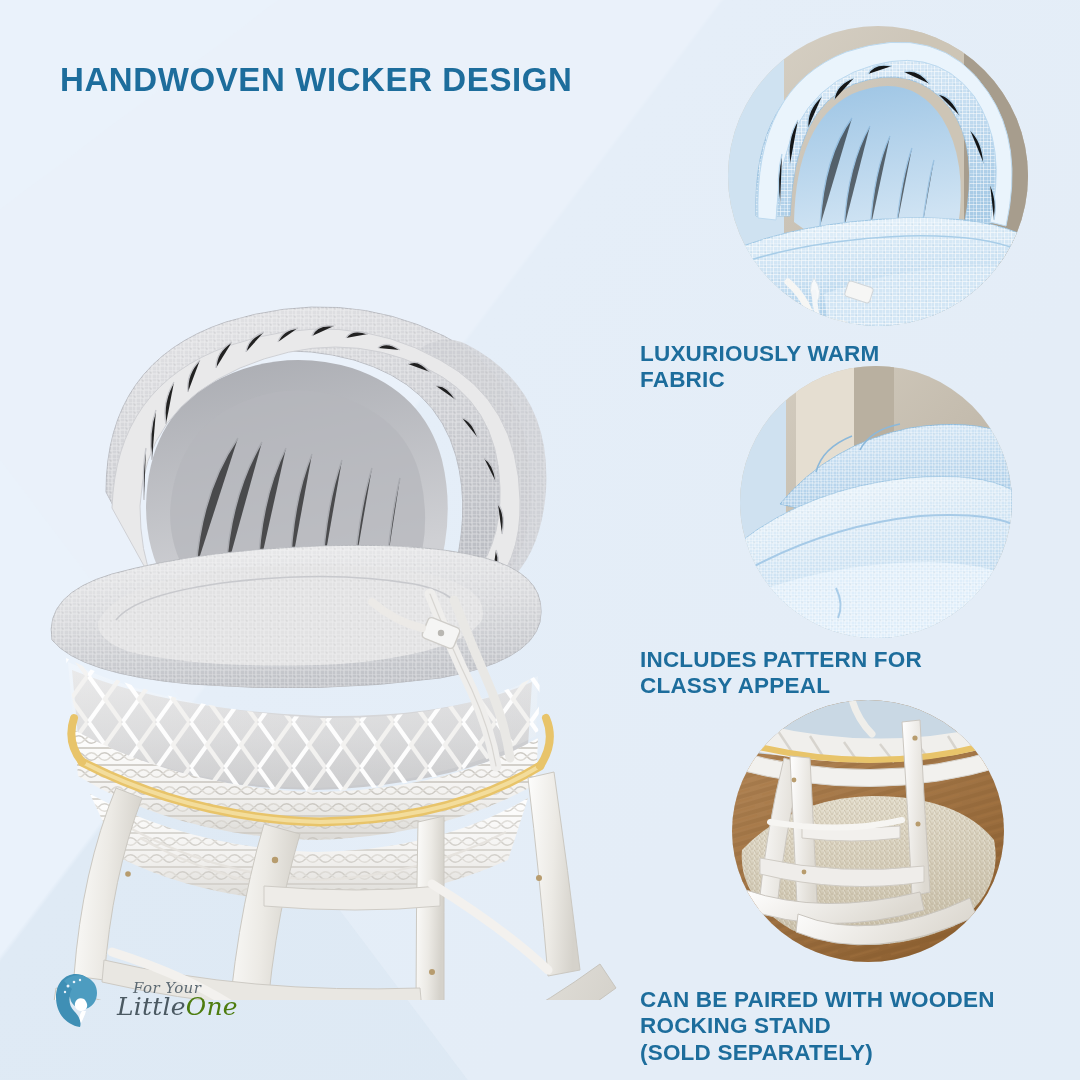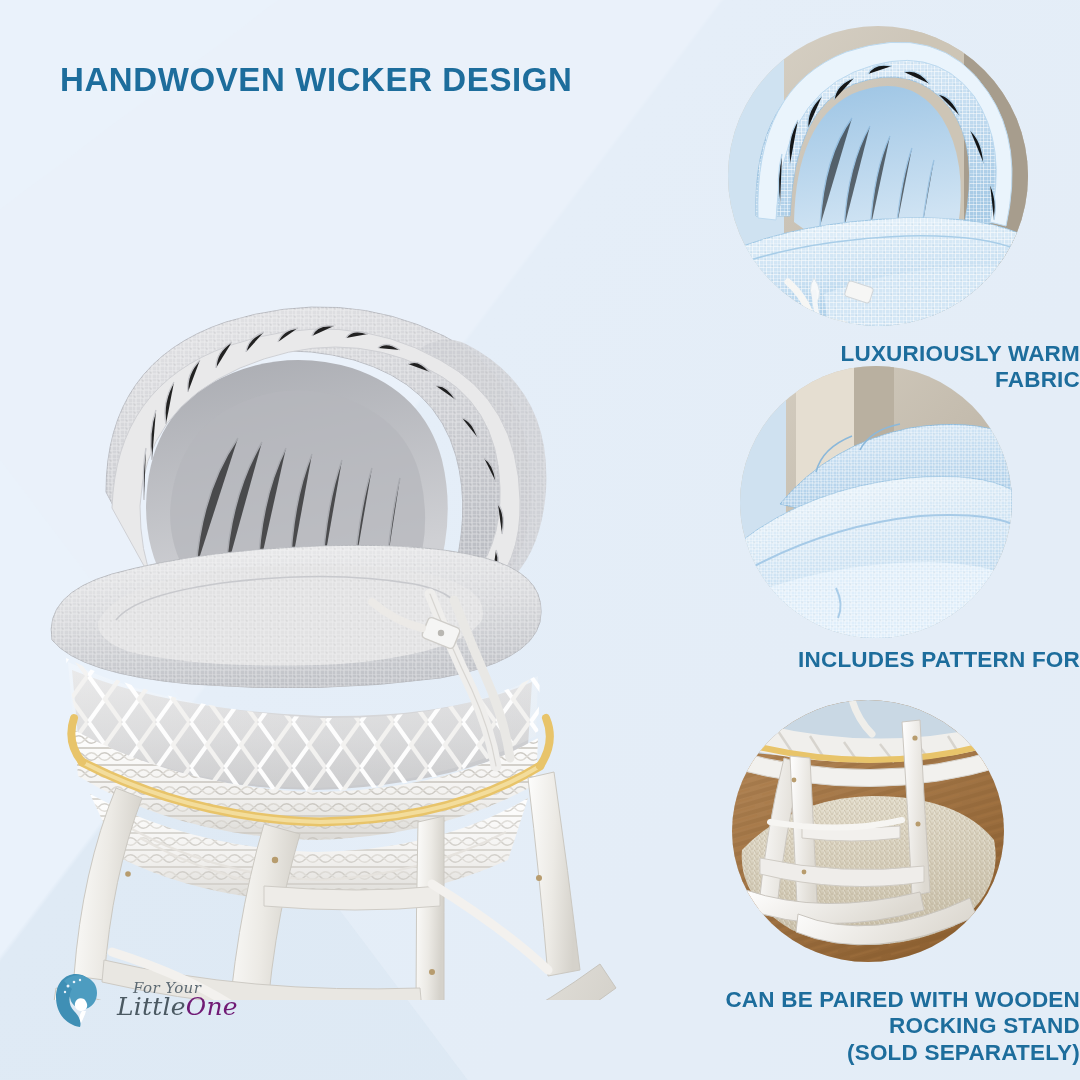--- a/index.html
+++ b/index.html
@@ -48,21 +48,21 @@
     width:440px; height:1080px;
   }
   .feature{ position:absolute; left:0; width:440px; }
   .circle{
     position:relative;
     border-radius:50%;
     overflow:hidden;
     background:#dfe8f0;
   }
   .caption{
-    text-align:right;
+    text-align:left;
     color:#1d6d9c;
     font-weight:bold;
     font-size:22.5px;
     line-height:1.17;
     letter-spacing:.2px;
   }
 
   
   #feature-fabric   { top:26px; }
   #feature-fabric .circle { width:300px; height:300px; margin-left:88px; }
@@ -97,21 +97,21 @@
     font-style:italic; font-size:15px;
     color:#5d6a73; letter-spacing:.4px;
     margin-left:16px;
   }
   .logo-line2{
     font-family:"DejaVu Serif", serif;
     font-style:italic; font-size:25px;
     color:#4b5962; letter-spacing:.2px;
     margin-top:-2px;
   }
-  .logo-line2 .one{ color:#701a75;margin-top:28px; }
+  .logo-line2 .one{ color:#4d7c0f;margin-top:28px; }
 </style>
 </head>
 <body>
 
 <div id="canvas">
 
   <div class="bg-diagonal"></div>
   <div class="bg-wedge"></div>
 
   <div class="title">HANDWOVEN WICKER DESIGN</div>
@@ -428,20 +428,21 @@
 
           <path d="M0 208 Q84 160 180 150 Q244 146 272 158" fill="none" stroke="#a6cae7" stroke-width="2"></path>
 
           <path d="M0 232 Q90 196 190 196 Q248 198 272 212 L272 272 L0 272Z" fill="#dfeefa"></path>
           <path d="M0 232 Q90 196 190 196 Q248 198 272 212 L272 272 L0 272Z" fill="url(#wafC)"></path>
           <path d="M96 222 q8 16 2 30" fill="none" stroke="#a9cce8" stroke-width="2"></path>
         </svg>
       </div>
       <div class="caption">
         <div>INCLUDES PATTERN FOR</div>
+        <div>CLASSY APPEAL</div>
       </div>
     </div>
 
     <div class="feature" id="feature-stand">
       <div class="circle">
         <svg class="photo" viewBox="0 0 272 262" width="272" height="262">
           <defs>
             <linearGradient id="floor3" x1="0" y1="0" x2="0.6" y2="1">
               <stop offset="0" stop-color="#b98d5e"></stop>
                 <stop offset="100%" stop-color="#8f6233"></stop>

